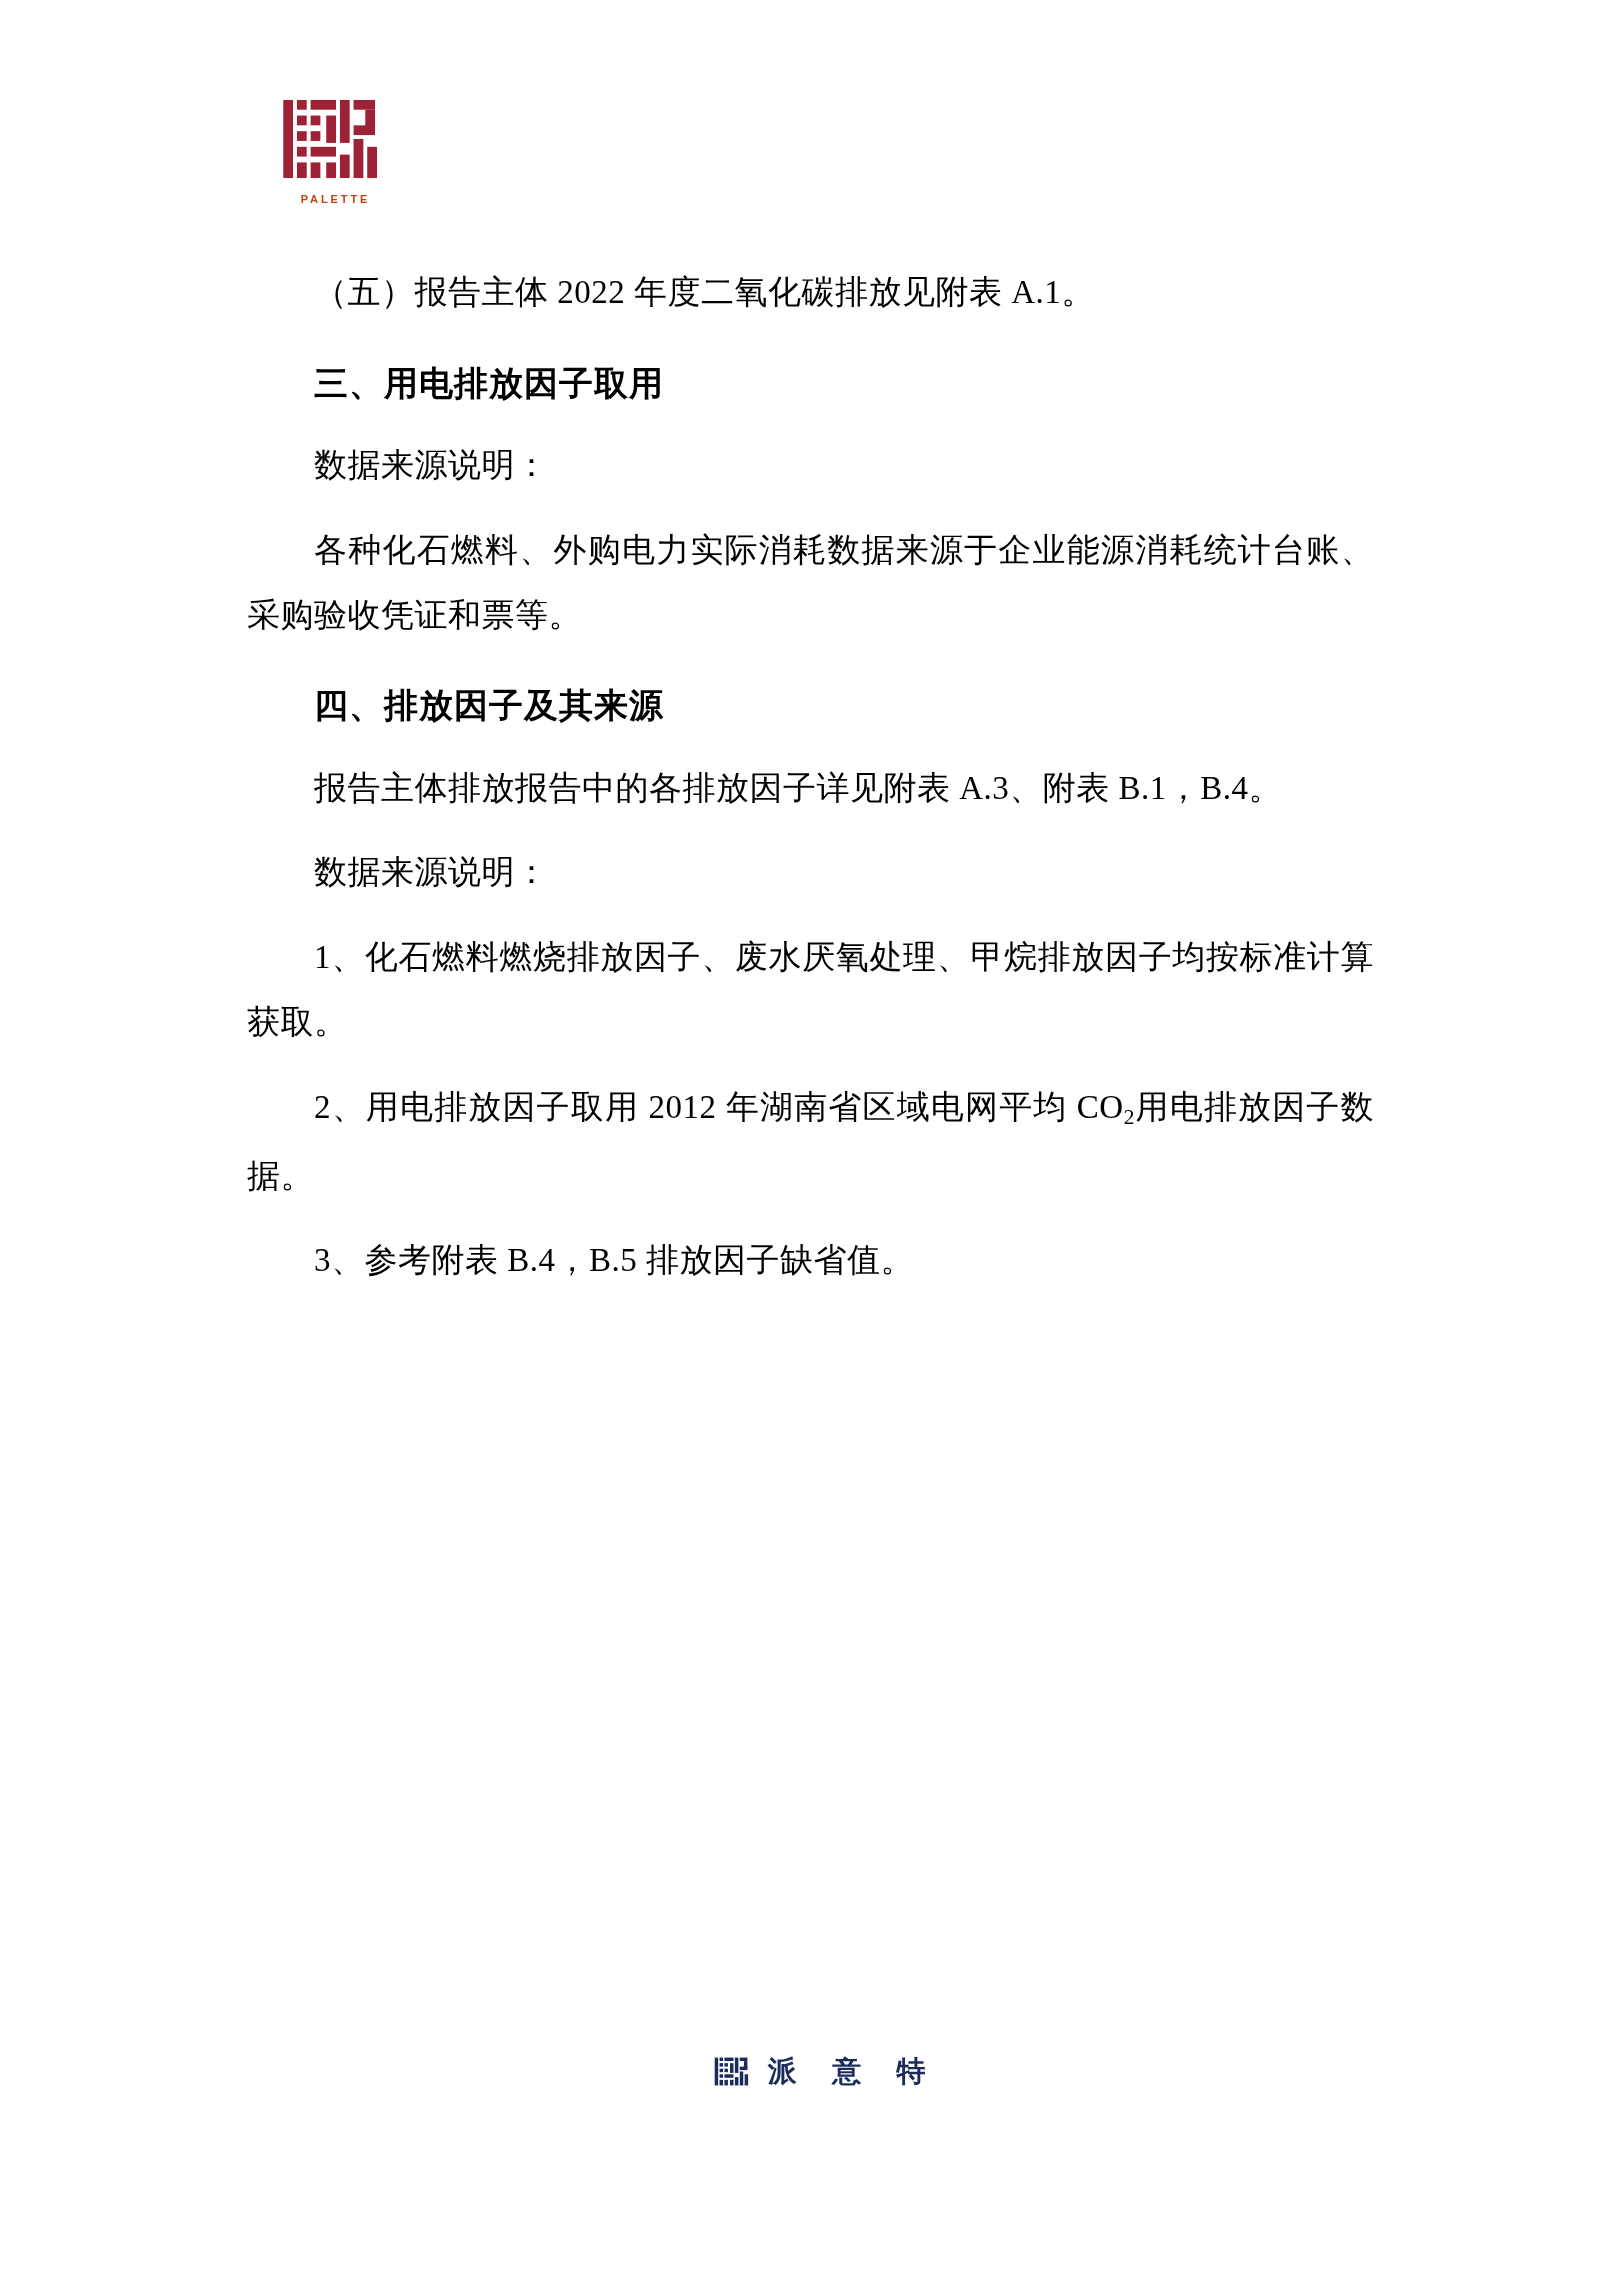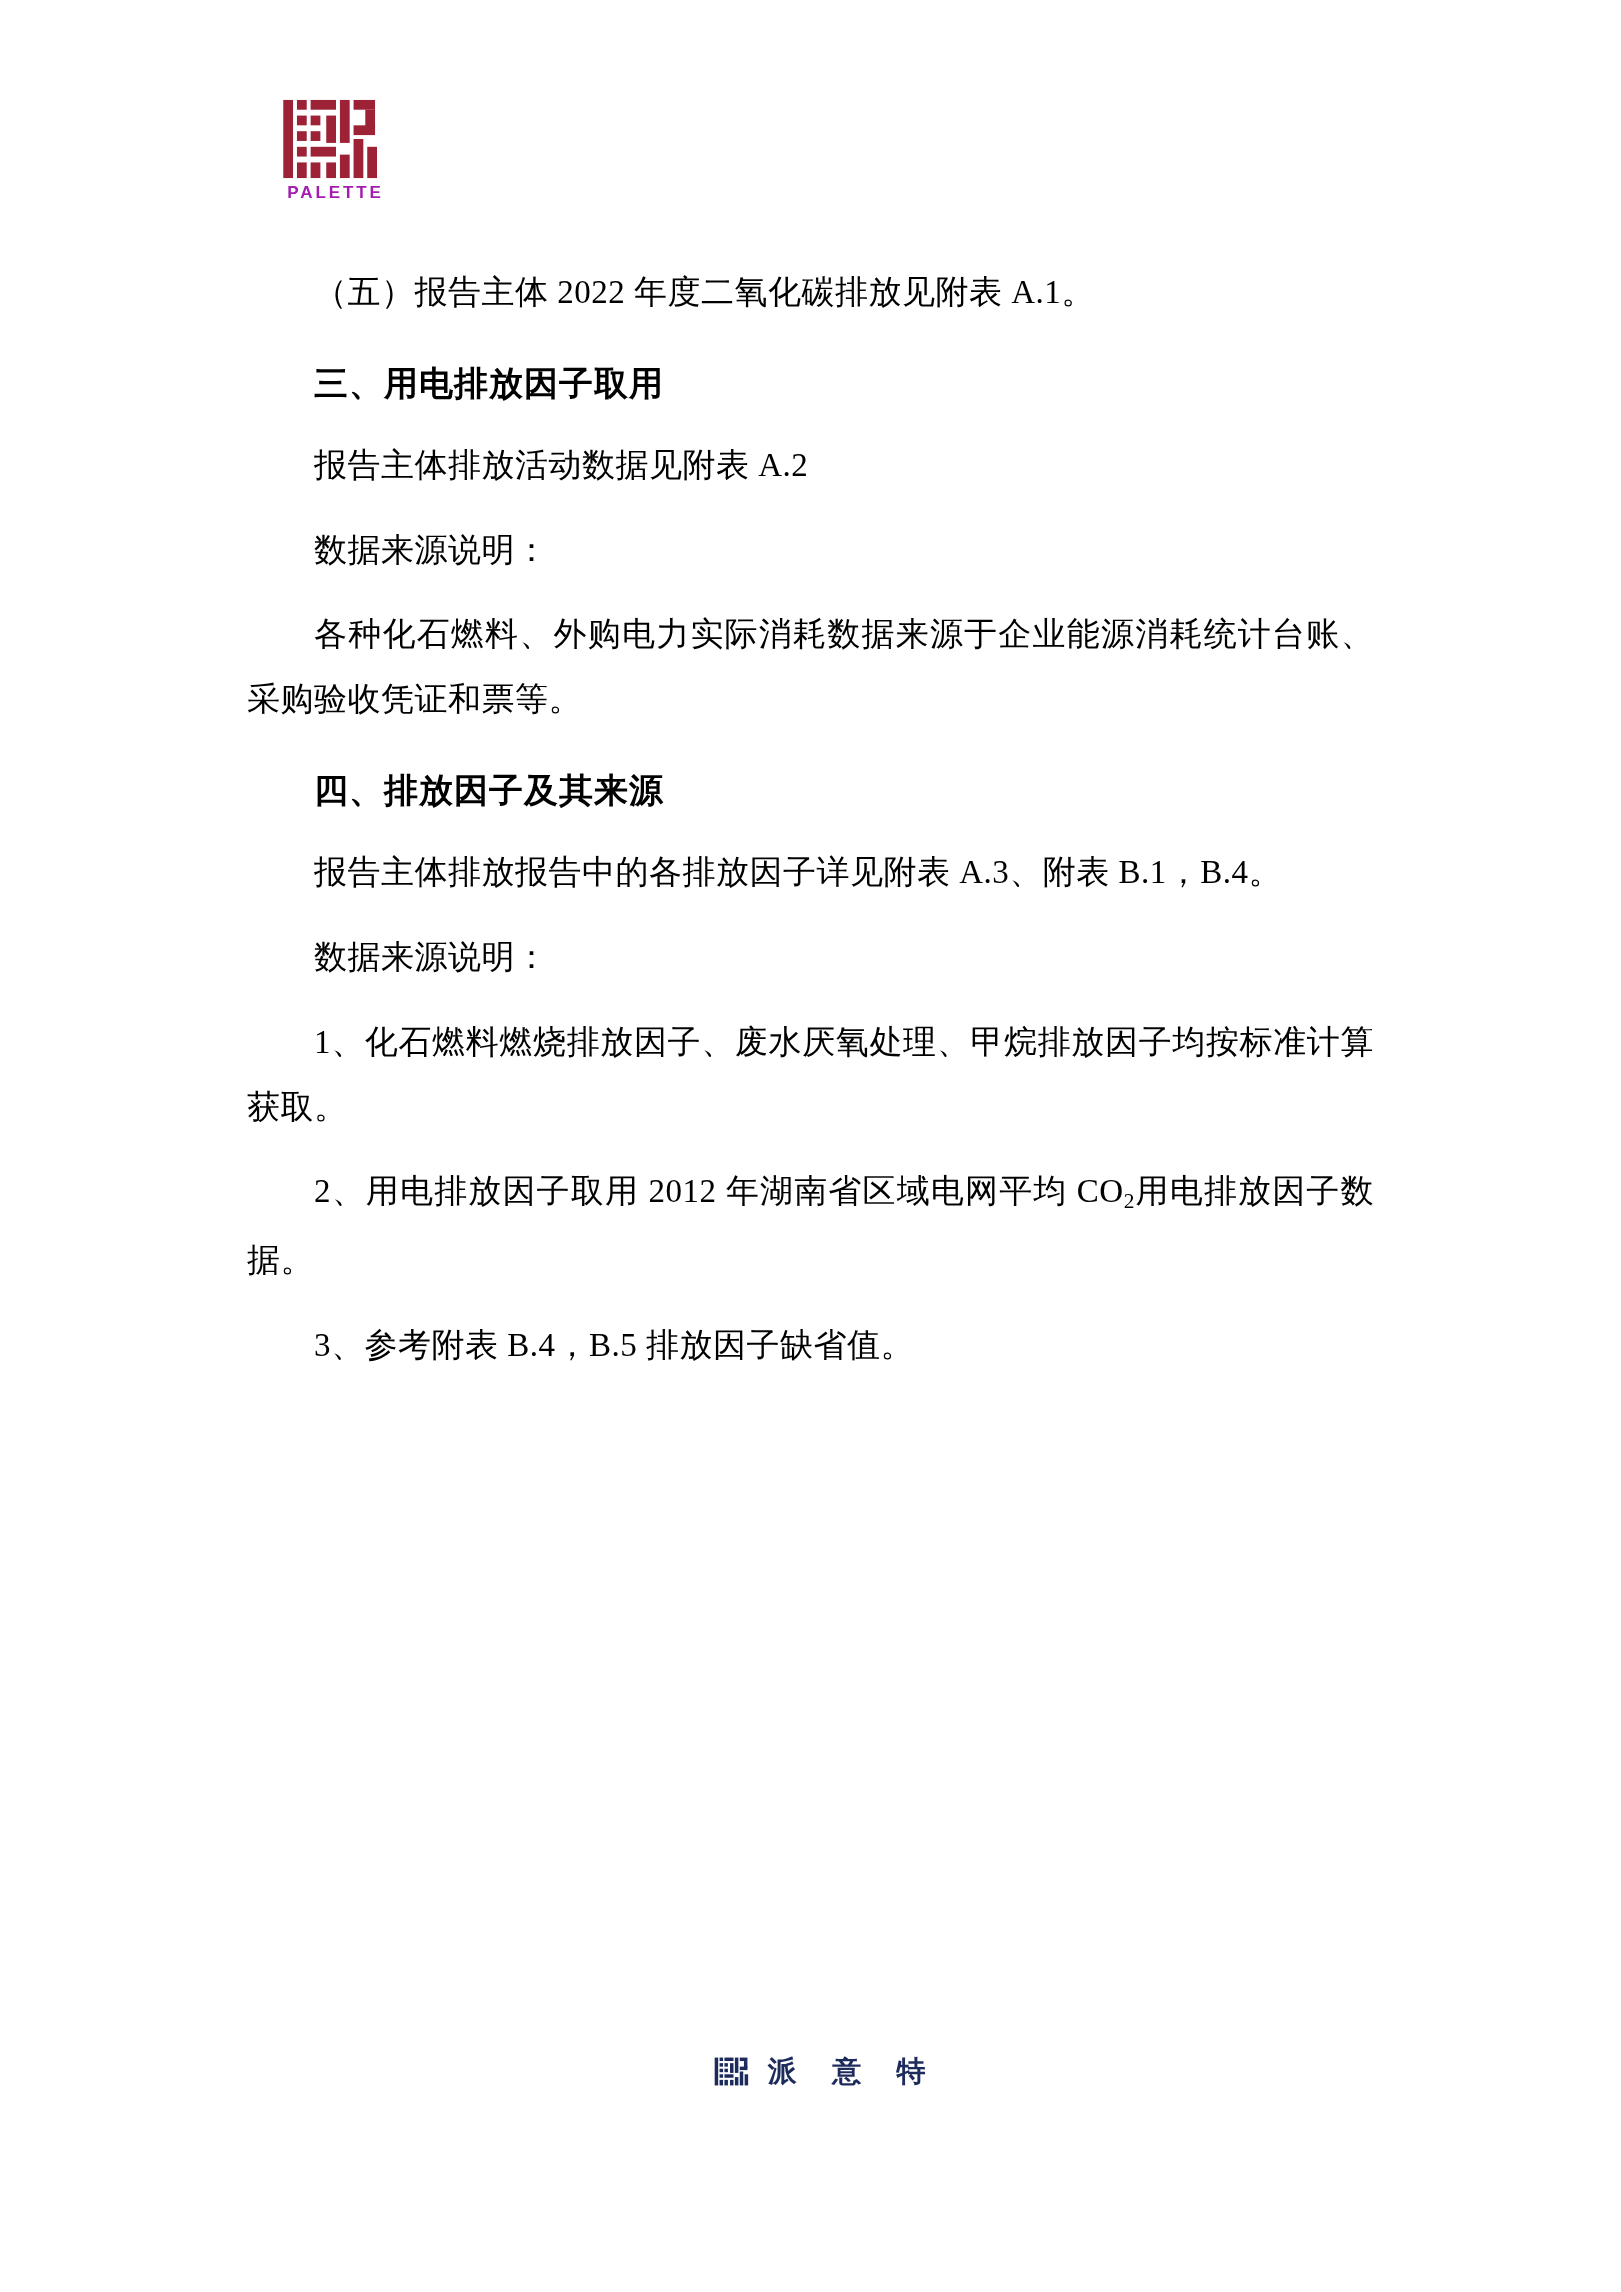--- a/index.html
+++ b/index.html
@@ -34,25 +34,25 @@
     text-align: center;
   }
   .logo-mark {
     width: 110px;
     height: 82px;
     margin: 0 auto;
     position: relative;
   }
   .logo-mark svg { display: block; }
   .logo-wordmark {
-    margin-top: 3px;
+    margin-top: 13px;
     font-family: "Liberation Sans", sans-serif;
-    font-size: 17px;
+    font-size: 11px;
     letter-spacing: 2.9px;
-    color: #a21caf;
+    color: #c2410c;
     font-weight: bold;
   }
 
   
   .content {
     position: absolute;
     left: 247px;
     top: 260px;
     width: 1127px;
   }
@@ -142,21 +142,20 @@
     </div>
     <div class="logo-wordmark">PALETTE</div>
   </div>
 
   <div class="content">
 
     <p class="para">（五）报告主体 2022 年度二氧化碳排放见附表 A.1。</p>
 
     <h2 class="heading">三、用电排放因子取用</h2>
 
-    <p class="para">报告主体排放活动数据见附表 A.2</p>
 
     <p class="para">数据来源说明：</p>
 
     <p class="para">各种化石燃料、外购电力实际消耗数据来源于企业能源消耗统计台账、采购验收凭证和票等。</p>
 
     <h2 class="heading">四、排放因子及其来源</h2>
 
     <p class="para">报告主体排放报告中的各排放因子详见附表 A.3、附表 B.1，B.4。</p>
 
     <p class="para">数据来源说明：</p>

